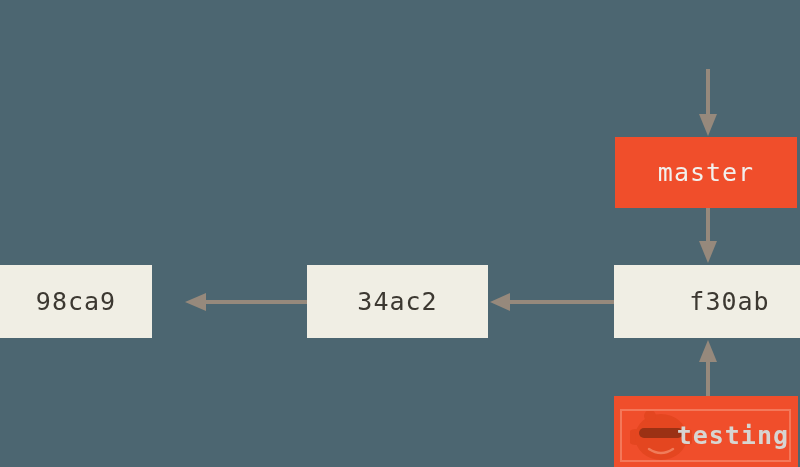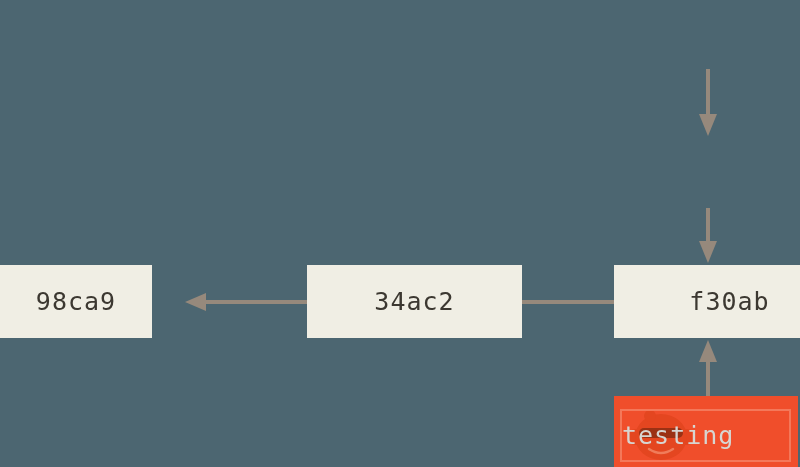--- a/index.html
+++ b/index.html
@@ -52,33 +52,34 @@
   }
   .node-master {
     left: 615px; top: 137px; width: 182px; height: 71px;
   }
   .node-commit {
     top: 265px; height: 73px;
     background: var(--commit-fill);
     color: var(--commit-text);
   }
   .node-commit-0 { left: 0;     width: 152px; }
-  .node-commit-1 { left: 307px; width: 215px; }
+  .node-commit-1 { left: 307px; width: 181px; }
   .node-commit-2 { left: 614px; width: 183px; padding-left: 24px; }
   .node-testing {
     left: 614px; top: 396px; width: 184px; height: 85px;
     color: var(--testing-text);
   }
   .testing-inner {
     position: absolute;
     left: 6px; right: 7px; top: 13px; height: 49px;
     border: 2px solid var(--testing-inner-border);
     display: flex;
     align-items: center;
-    justify-content: flex-start;
+    justify-content: flex-end;
+    font-weight: bold;
   }
   .mascot {
     position: absolute;
     left: 8px; top: 0;
     width: 62px; height: 49px;
     opacity: 0.85;
     pointer-events: none;
   }
   .mascot .head-shape { fill: var(--mascot); }
   .mascot .glasses { fill: var(--mascot-glasses); opacity: 0.75; }
@@ -115,20 +116,23 @@
       <polygon points="490,302 510,293 510,311"></polygon>
     </g>
 
     <g>
       <line x1="307" y1="302" x2="204" y2="302"></line>
       <polygon points="185,302 206,293 206,311"></polygon>
     </g>
   </svg>
 
 
+  <div class="node node-branch node-master">
+    <span>master</span>
+  </div>
 
   <div class="node node-commit node-commit-0">
     <span>98ca9</span>
   </div>
 
   <div class="node node-commit node-commit-1">
     <span>34ac2</span>
   </div>
 
   <div class="node node-commit node-commit-2">

